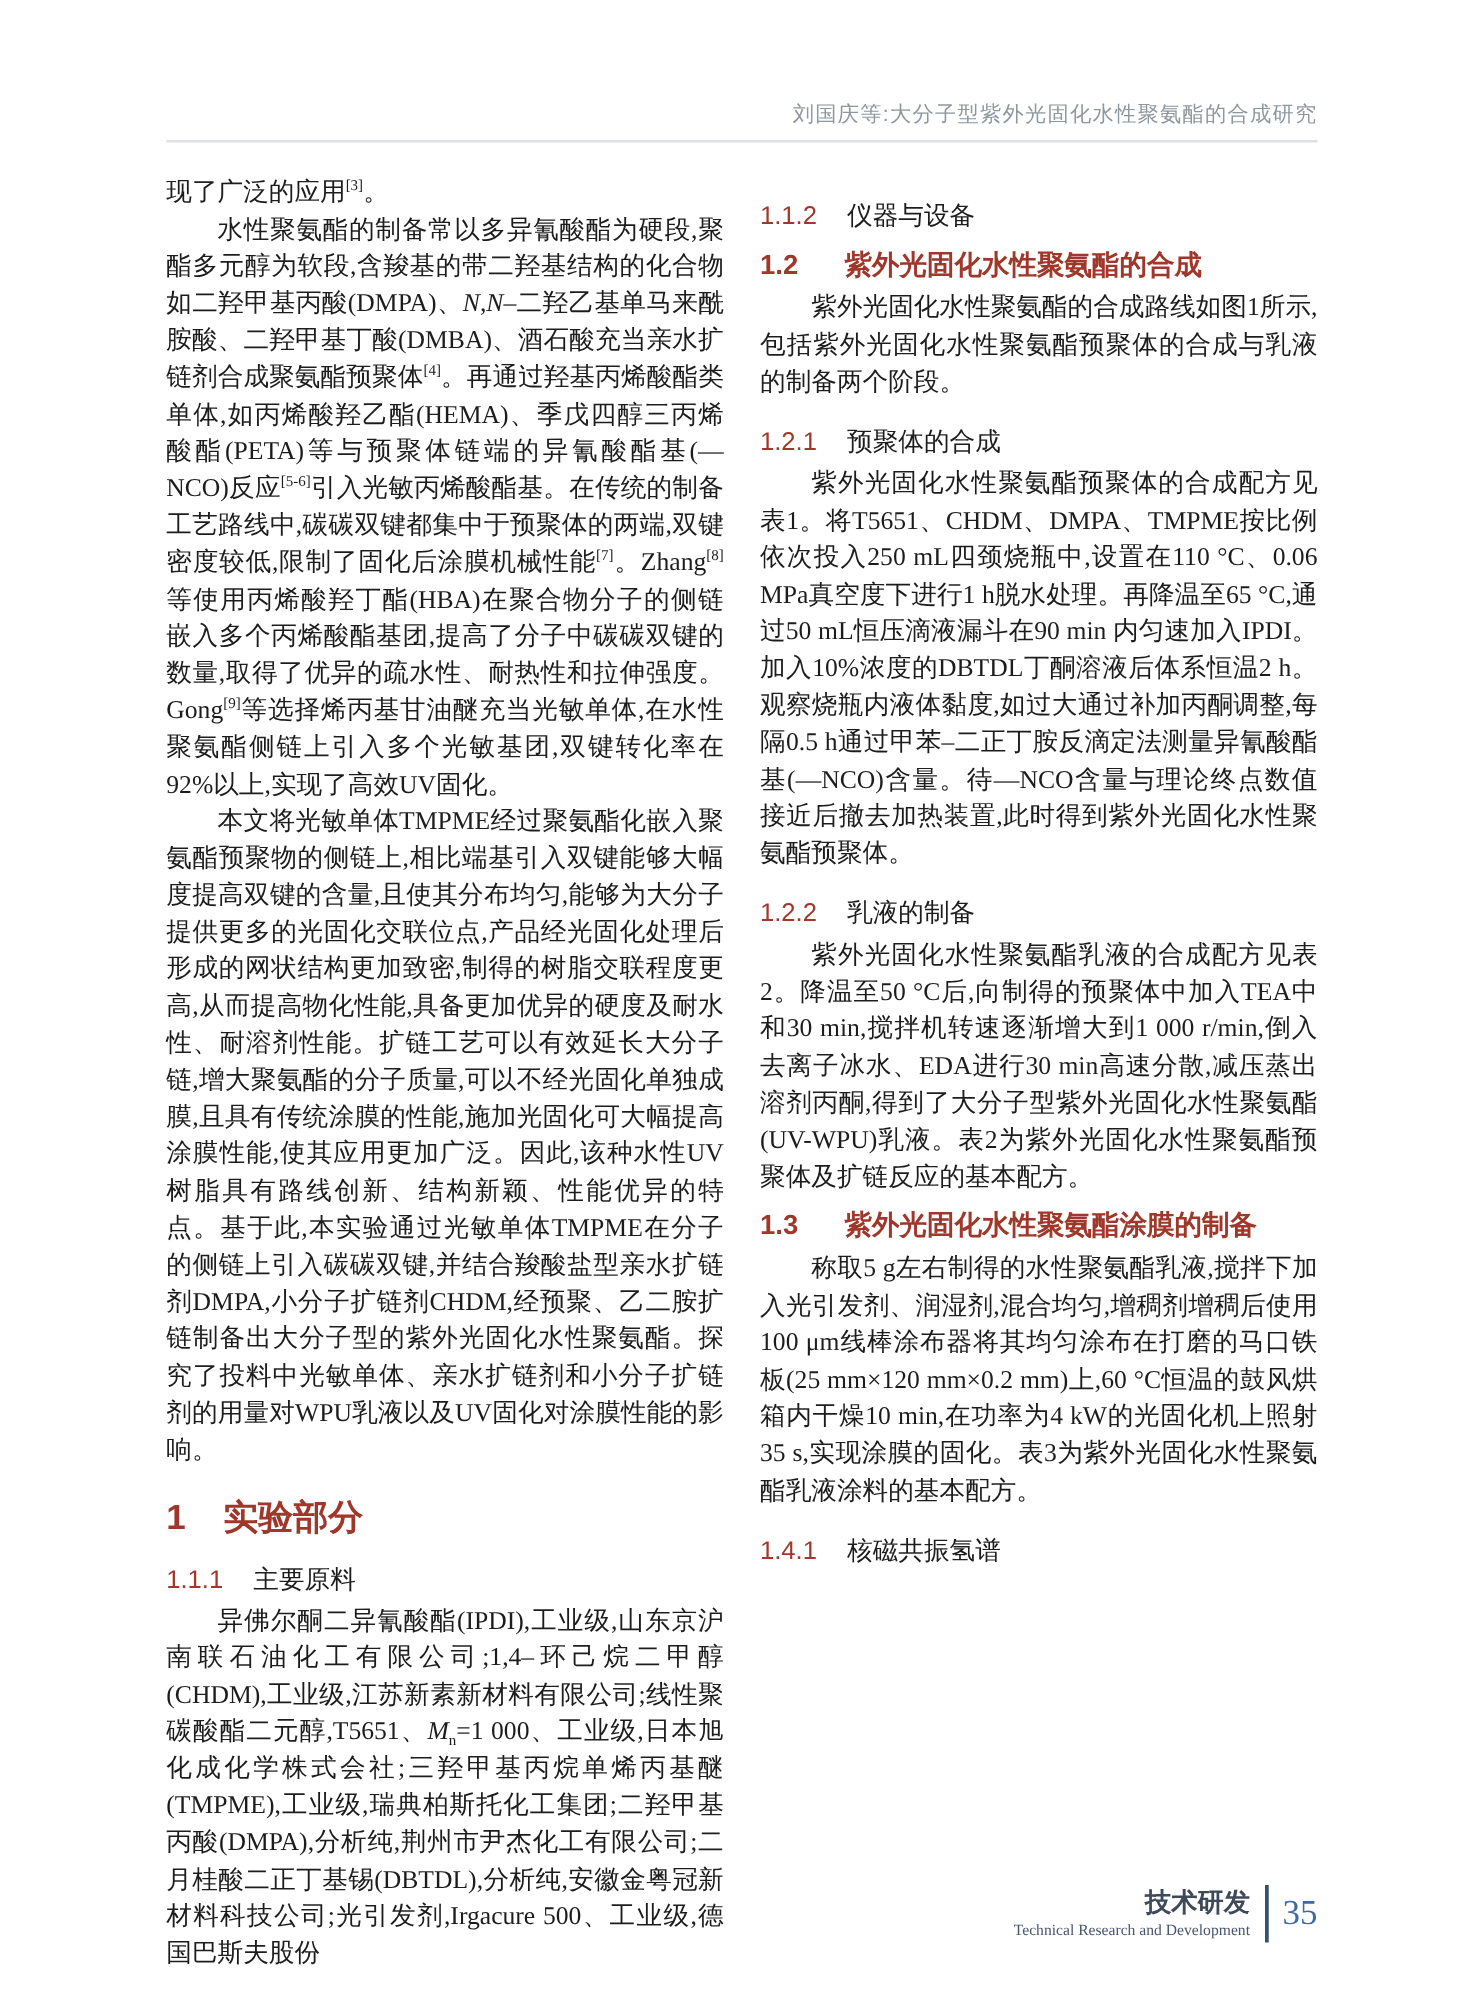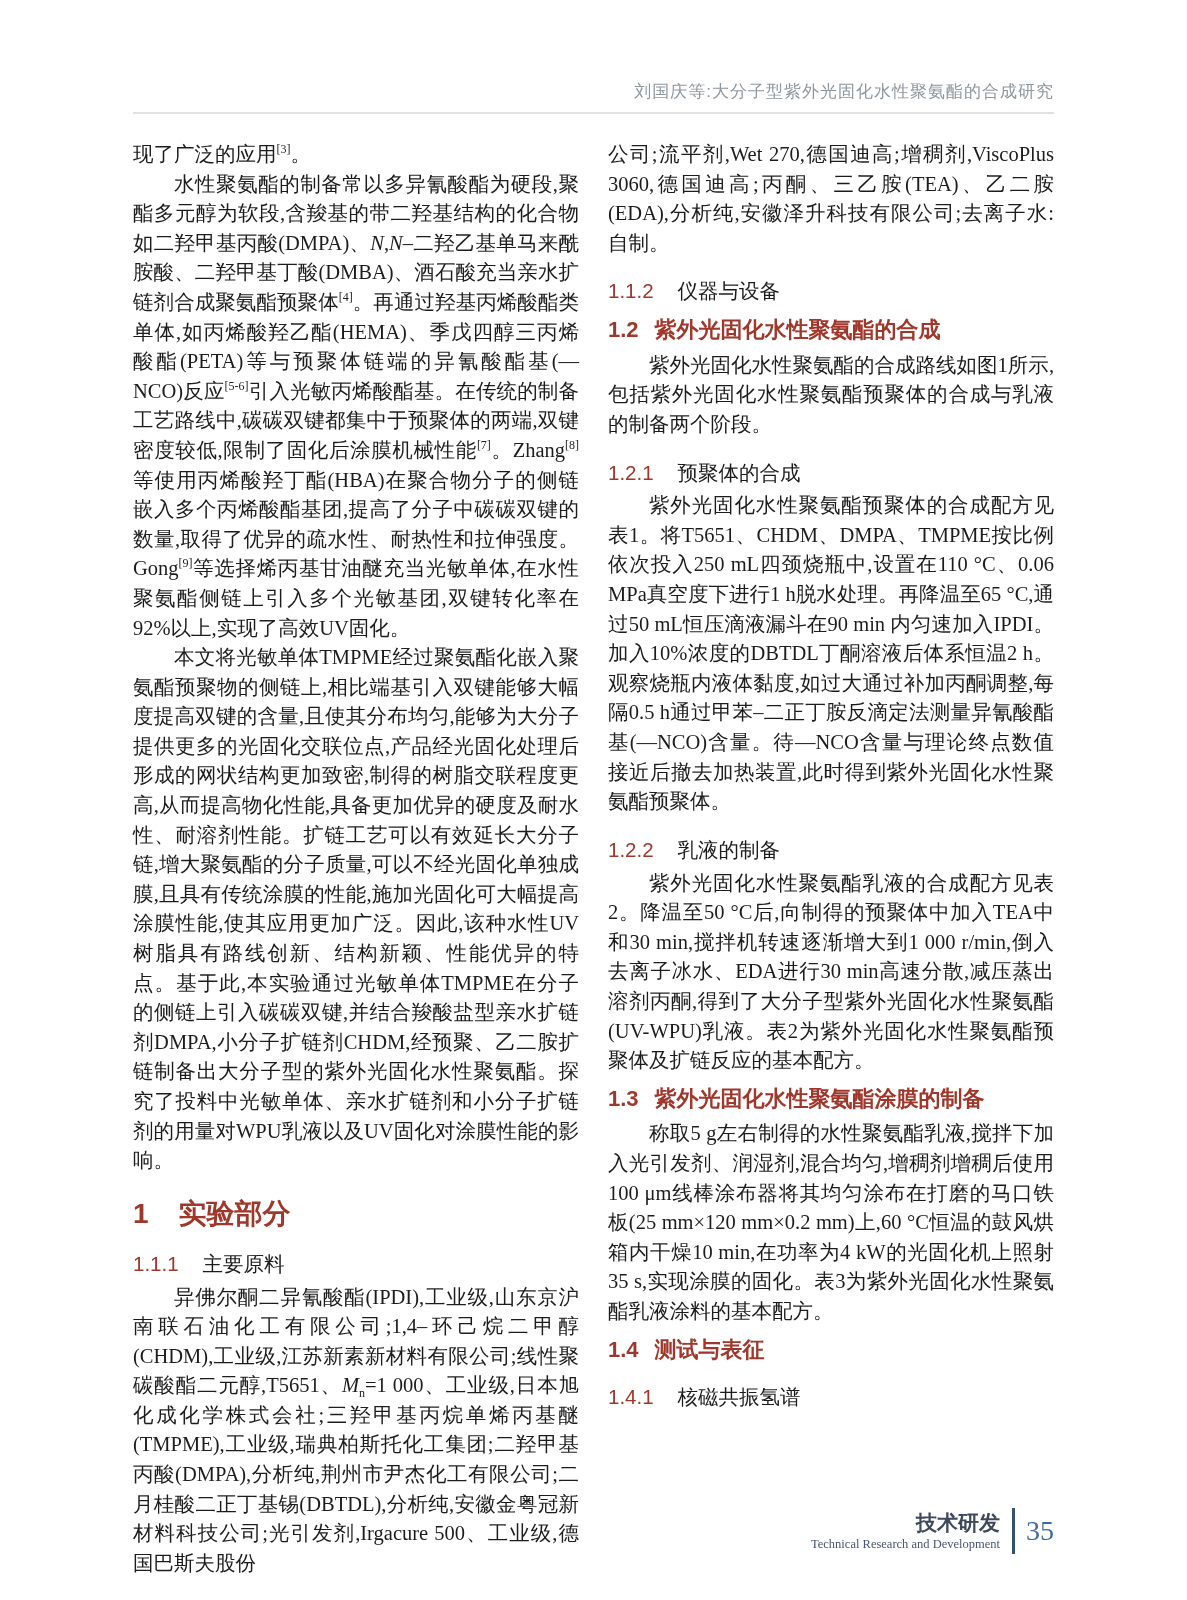--- a/index.html
+++ b/index.html
@@ -60,21 +60,21 @@
   }
   .sec-l1 .sec-num { margin-right: 30px; }
   .sec-l2 {
     margin: 8px 0 6px 0;
     font-family: "Liberation Sans", "DejaVu Sans", sans-serif;
     font-size: 22px;
     font-weight: 700;
     color: var(--accent-red, #9f372a);
     line-height: 1.35;
   }
-  .sec-l2 .sec-num { margin-right: 16px; }
+  .sec-l2 .sec-num { margin-right: 37px; }
   .sec-l3 {
     margin: 18px 0 3px 0;
     font-size: 20.5px;
     font-weight: 400;
     line-height: 1.45;
     color: #1c1c1c;
   }
   .sec-l3 .sec-num {
     font-family: "Liberation Sans", "DejaVu Sans", sans-serif;
     color: var(--accent-red, #9f372a);
@@ -132,42 +132,40 @@
 
         <h1 class="sec-l1"><span class="sec-num">1</span><span>实验部分</span></h1>
 
 
         <h3 class="sec-l3"><span class="sec-num">1.1.1</span><span>主要原料</span></h3>
 
         <p class="body-p indent">异佛尔酮二异氰酸酯(IPDI),工业级,山东京沪南联石油化工有限公司;1,4–环己烷二甲醇(CHDM),工业级,江苏新素新材料有限公司;线性聚碳酸酯二元醇,T5651、<i>M</i><sub>n</sub>=1 000、工业级,日本旭化成化学株式会社;三羟甲基丙烷单烯丙基醚(TMPME),工业级,瑞典柏斯托化工集团;二羟甲基丙酸(DMPA),分析纯,荆州市尹杰化工有限公司;二月桂酸二正丁基锡(DBTDL),分析纯,安徽金粤冠新材料科技公司;光引发剂,Irgacure 500、工业级,德国巴斯夫股份</p>
       </div>
 
       <div class="col">
-        <p class="body-p">公司;流平剂,Wet 270,德国迪高;增稠剂,ViscoPlus 3060,德国迪高;丙酮、三乙胺(TEA)、乙二胺(EDA),分析纯,安徽泽升科技有限公司;去离子水:自制。</p>
 
         <h3 class="sec-l3"><span class="sec-num">1.1.2</span><span>仪器与设备</span></h3>
 
 
         <h2 class="sec-l2"><span class="sec-num">1.2</span><span>紫外光固化水性聚氨酯的合成</span></h2>
 
         <p class="body-p indent">紫外光固化水性聚氨酯的合成路线如图1所示,包括紫外光固化水性聚氨酯预聚体的合成与乳液的制备两个阶段。</p>
 
         <h3 class="sec-l3"><span class="sec-num">1.2.1</span><span>预聚体的合成</span></h3>
 
         <p class="body-p indent">紫外光固化水性聚氨酯预聚体的合成配方见表1。将T5651、CHDM、DMPA、TMPME按比例依次投入250 mL四颈烧瓶中,设置在110 °C、0.06 MPa真空度下进行1 h脱水处理。再降温至65 °C,通过50 mL恒压滴液漏斗在90 min 内匀速加入IPDI。加入10%浓度的DBTDL丁酮溶液后体系恒温2 h。观察烧瓶内液体黏度,如过大通过补加丙酮调整,每隔0.5 h通过甲苯–二正丁胺反滴定法测量异氰酸酯基(—NCO)含量。待—NCO含量与理论终点数值接近后撤去加热装置,此时得到紫外光固化水性聚氨酯预聚体。</p>
 
         <h3 class="sec-l3"><span class="sec-num">1.2.2</span><span>乳液的制备</span></h3>
 
         <p class="body-p indent">紫外光固化水性聚氨酯乳液的合成配方见表2。降温至50 °C后,向制得的预聚体中加入TEA中和30 min,搅拌机转速逐渐增大到1 000 r/min,倒入去离子冰水、EDA进行30 min高速分散,减压蒸出溶剂丙酮,得到了大分子型紫外光固化水性聚氨酯(UV-WPU)乳液。表2为紫外光固化水性聚氨酯预聚体及扩链反应的基本配方。</p>
 
         <h2 class="sec-l2"><span class="sec-num">1.3</span><span>紫外光固化水性聚氨酯涂膜的制备</span></h2>
 
         <p class="body-p indent">称取5 g左右制得的水性聚氨酯乳液,搅拌下加入光引发剂、润湿剂,混合均匀,增稠剂增稠后使用100 μm线棒涂布器将其均匀涂布在打磨的马口铁板(25 mm×120 mm×0.2 mm)上,60 °C恒温的鼓风烘箱内干燥10 min,在功率为4 kW的光固化机上照射35 s,实现涂膜的固化。表3为紫外光固化水性聚氨酯乳液涂料的基本配方。</p>
 
-        <h2 class="sec-l2"><span class="sec-num">1.4</span><span>测试与表征</span></h2>
 
         <h3 class="sec-l3"><span class="sec-num">1.4.1</span><span>核磁共振氢谱</span></h3>
 
       </div>
 
     </div>
   </div>
 
   <div class="footer">
     <div class="footer-text">

